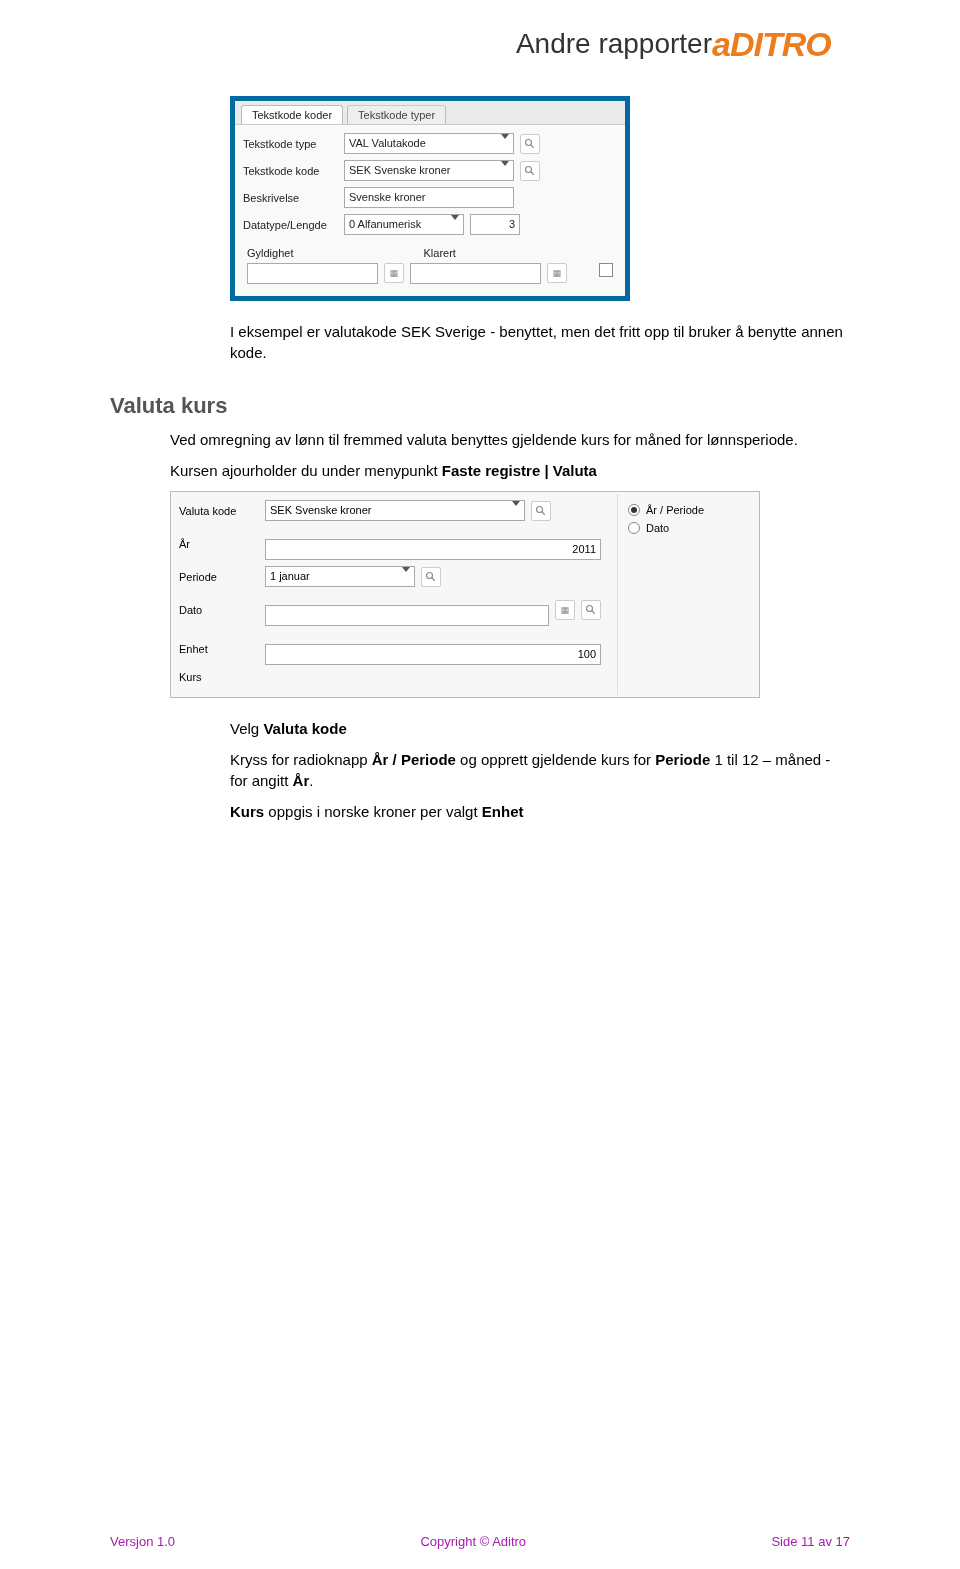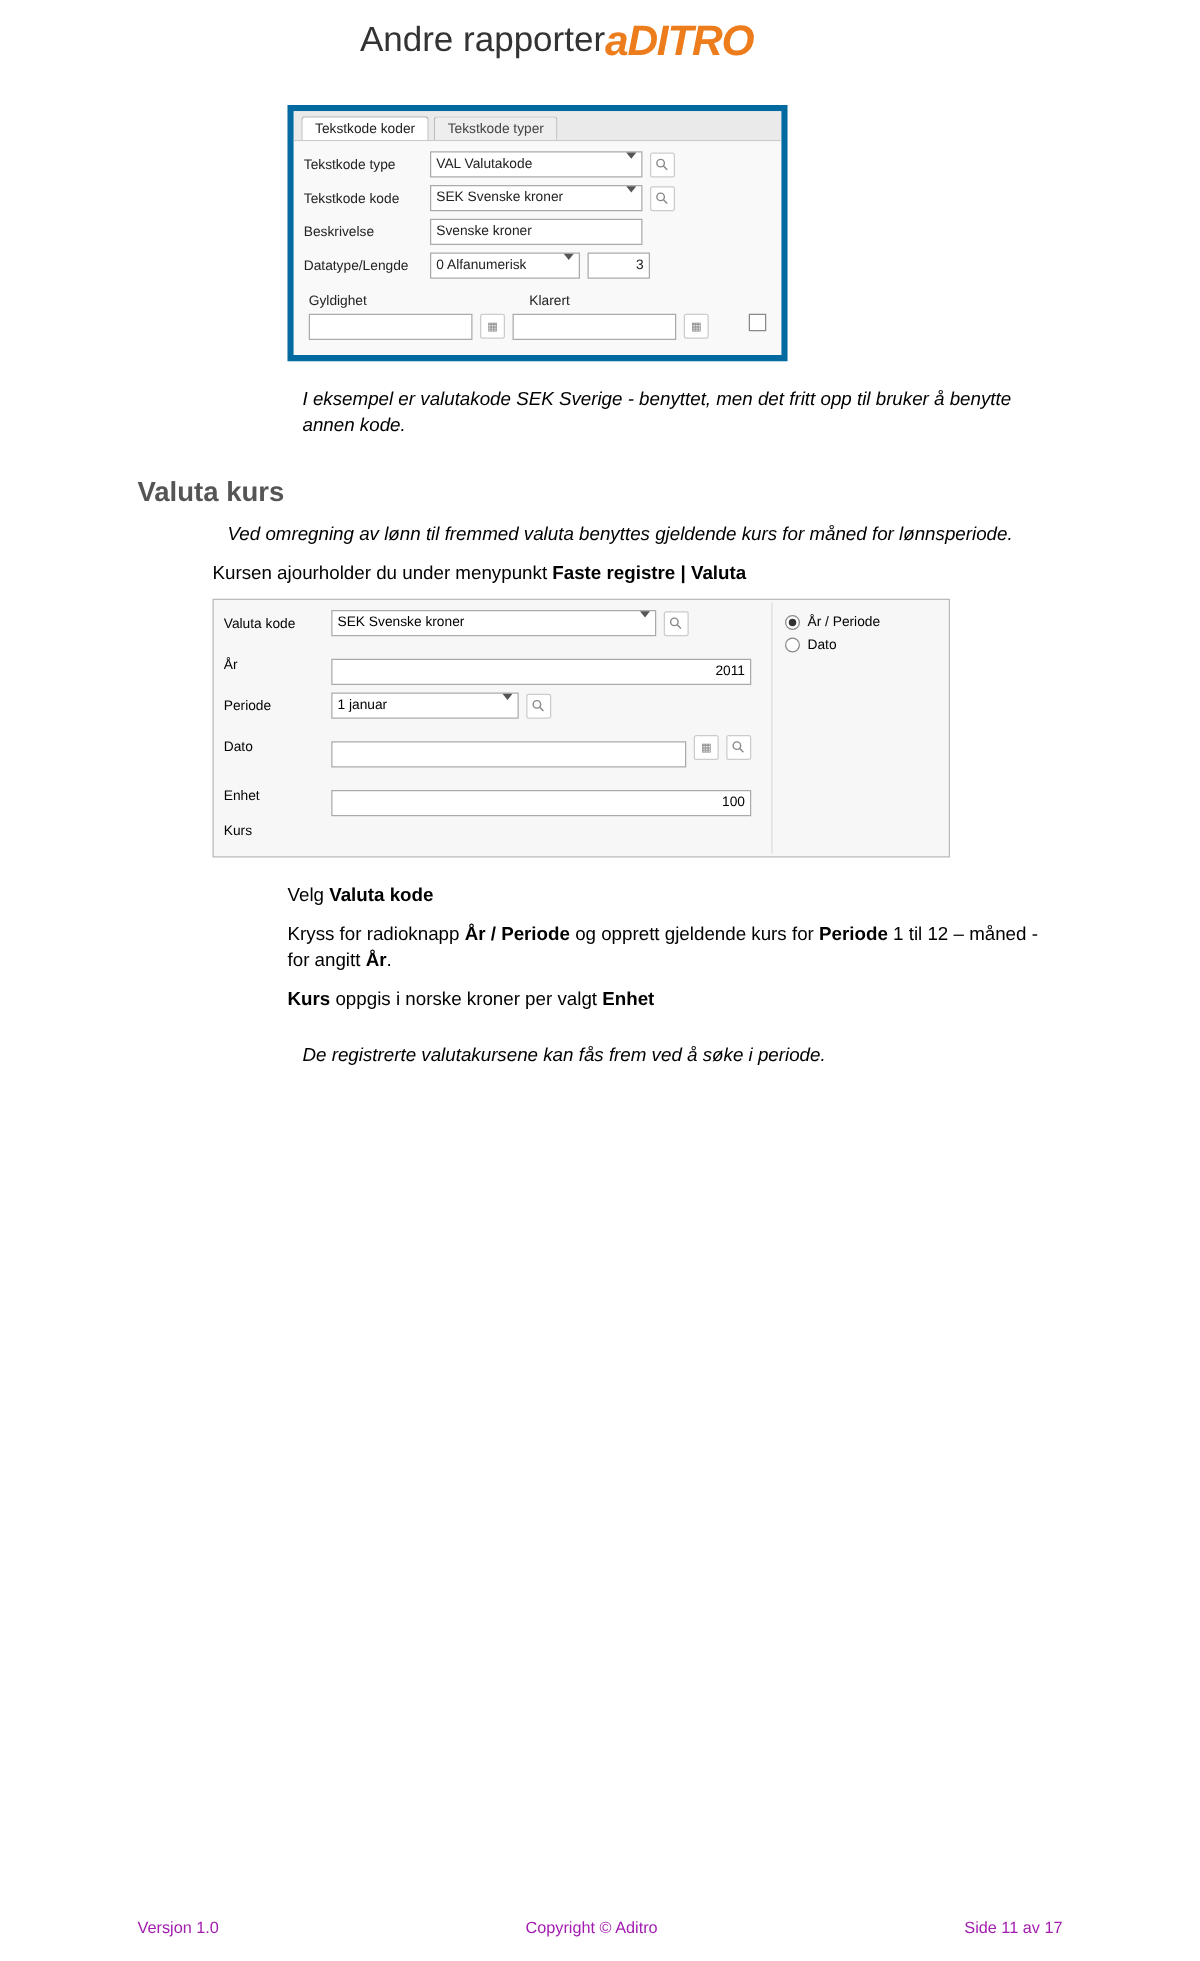--- a/index.html
+++ b/index.html
@@ -6,41 +6,40 @@
   body {
     font-family: Verdana, Geneva, sans-serif;
     background: #fff;
     width: 960px;
     height: 1569px;
     position: relative;
     color: #000;
   }
   .header {
     display: flex;
-    justify-content: center;
+    justify-content: flex-end;
     align-items: flex-start;
-    padding: 16px 60px 20px 60px;
+    padding: 28px 60px 20px 60px;
   }
   .header h1 {
     font-size: 28px;
     font-weight: normal;
     color: #333;
     font-family: Verdana, sans-serif;
   }
   .logo {
     margin-top: -4px;
   }
   .logo svg { display: block; }
   .content { padding: 0 110px 0 170px; }
   .content-inset { padding: 0 110px 0 230px; }
   .para {
     font-size: 15px;
     line-height: 1.4;
-    margin: 10px 12px;
-    font-style: italic;
+    margin: 10px 0;
   }
   .heading-line {
     font-size: 15px;
     line-height: 1.4;
     margin: 10px 0;
   }
   .heading-line .mono { font-weight: bold; }
   h2.section {
     font-size: 22px;
     color: #555;
@@ -373,20 +372,19 @@
 <div class="content-inset">
   <p class="heading-line">
     <span>Velg </span><b>Valuta kode</b>
   </p>
   <p class="heading-line">
     <span>Kryss for radioknapp </span><b>År / Periode</b><span> og opprett gjeldende kurs for </span><b>Periode</b><span> 1 til 12 – måned - for angitt </span><b>År</b><span>.</span>
   </p>
   <p class="heading-line">
     <b>Kurs</b><span> oppgis i norske kroner per valgt </span><b>Enhet</b>
   </p>
-  <p class="para" style="margin-top:24px">De registrerte valutakursene kan fås frem ved å søke i periode.</p>
 </div>
 
 <div class="footer">
   <span>Versjon 1.0</span>
   <span>Copyright © Aditro</span>
   <span>Side 11 av 17</span>
 </div>
 
 </body></html>

